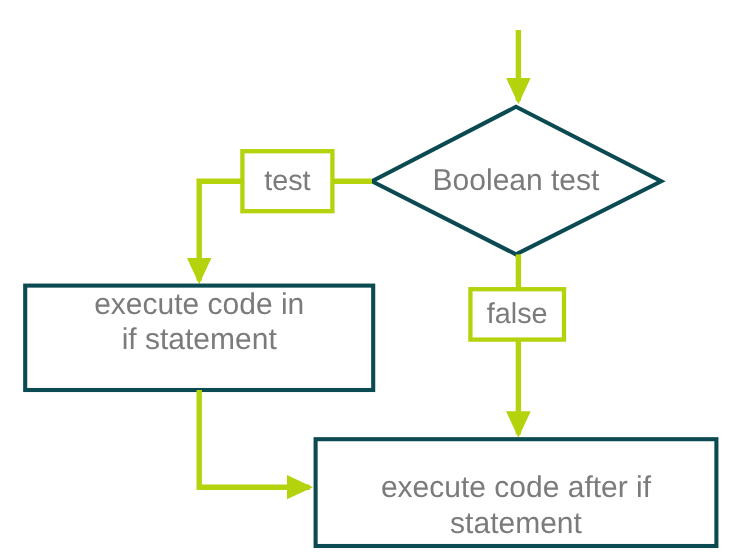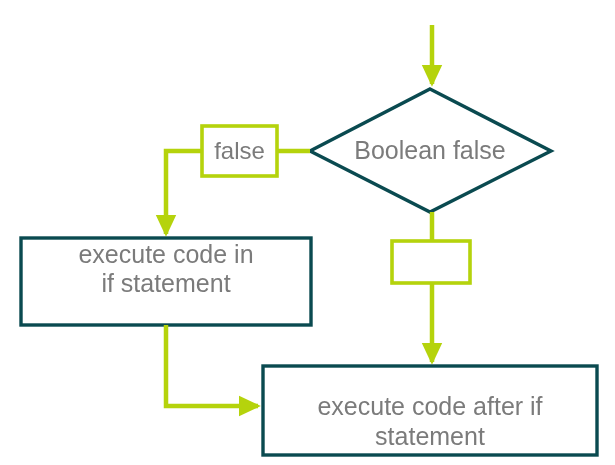--- a/index.html
+++ b/index.html
@@ -79,24 +79,25 @@
 
     <rect x="21" y="238" width="290" height="87" fill="#ffffff" stroke="#0a4a50" stroke-width="3.4"></rect>
 
     <g>
       <path d="M 166 325 L 166 406 L 258 406" stroke="#b5d30c" stroke-width="4.5" fill="none" stroke-linejoin="miter" marker-end="url(#arrow-green)"></path>
     </g>
 
     <rect x="263" y="366" width="334" height="89" fill="#ffffff" stroke="#0a4a50" stroke-width="3.4"></rect>
   </svg>
 
-  <div class="node-label decision-label" style="left:330px; top:126px; width:200px; height:50px;">Boolean false</div>
+  <div class="node-label decision-label" style="left:330px; top:126px; width:200px; height:50px;">Boolean test</div>
 
-  <div class="node-label edge-label" style="left:202px; top:126px; width:75px; height:50px;">false</div>
+  <div class="node-label edge-label" style="left:202px; top:126px; width:75px; height:50px;">test</div>
 
+  <div class="node-label edge-label" style="left:392px; top:241px; width:78px; height:42px;">false</div>
 
   <div class="node-label process-label" style="left:21px; top:238px; width:290px; height:62px;">execute code in
 if statement</div>
 
   <div class="node-label process-label" style="left:263px; top:366px; width:334px; height:111px;">execute code after if
 statement</div>
 
 </div>
 
 </body></html>

